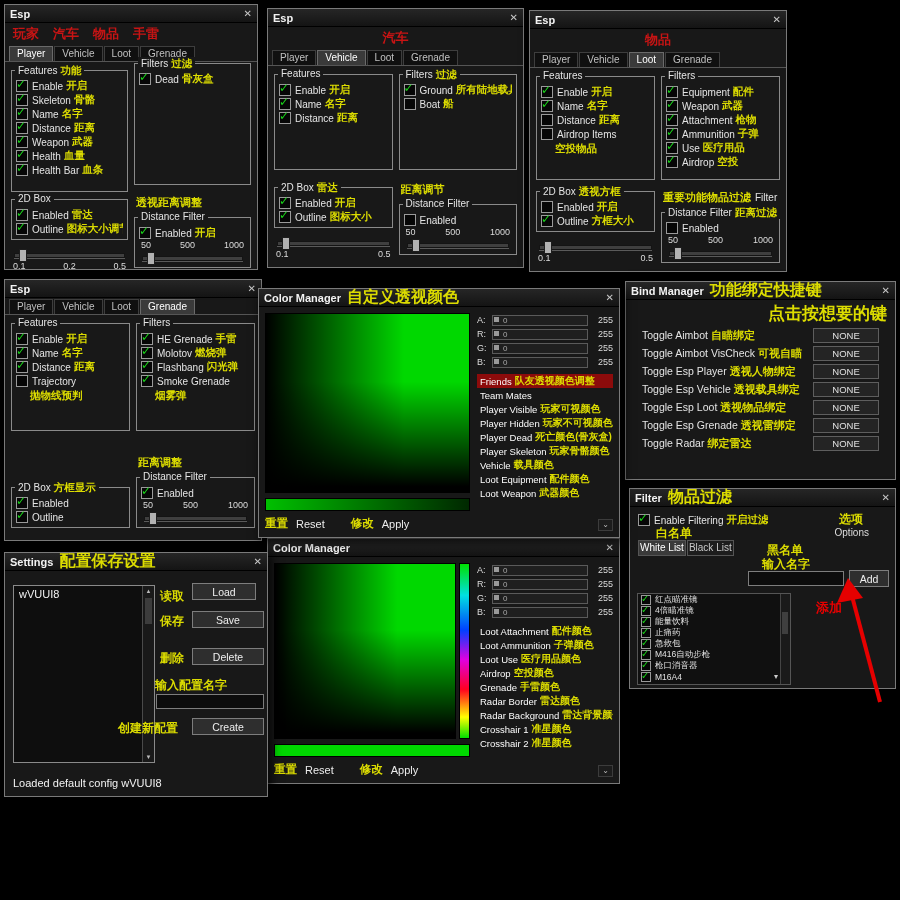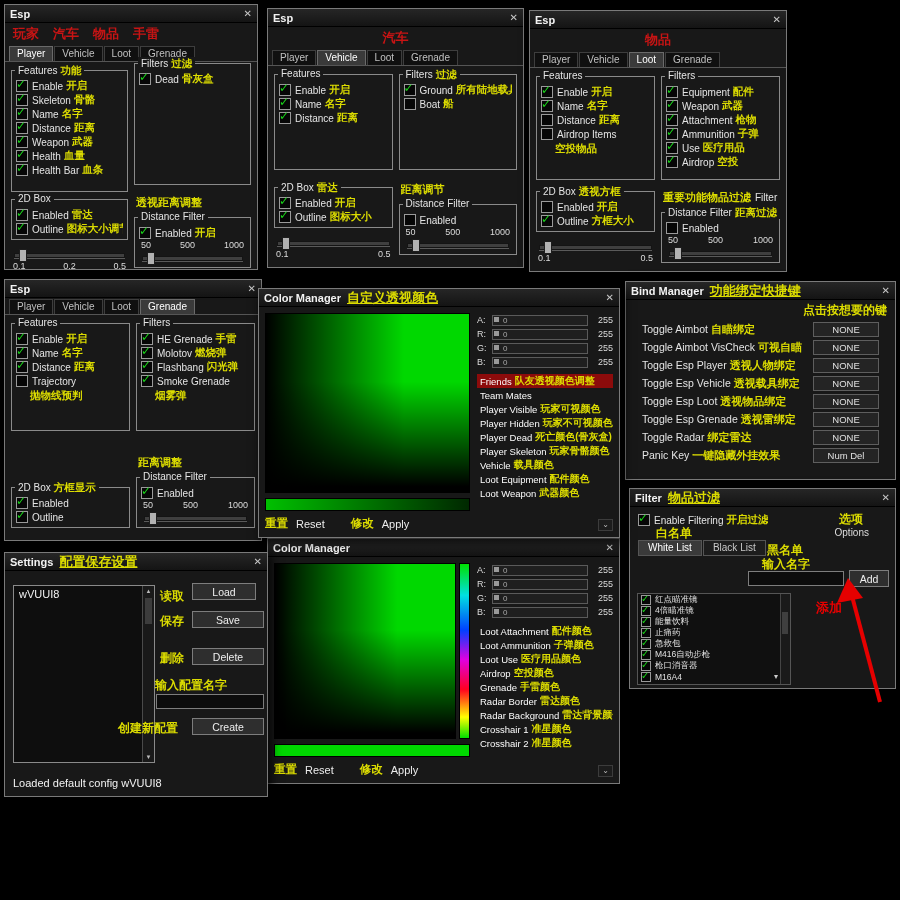--- a/index.html
+++ b/index.html
@@ -3,21 +3,21 @@
 <meta charset="utf-8">
 <style>
   html,body{margin:0;padding:0;background:#000;}
   body{font-family:"Liberation Sans","DejaVu Sans",sans-serif;}
   .canvas{position:relative;width:900px;height:900px;background:#000;overflow:hidden;}
   .win{position:absolute;background:var(--winbg);border:1px solid var(--border);color:#ddd;
        box-shadow:3px 3px 10px rgba(0,0,0,.85);display:flex;flex-direction:column;box-sizing:border-box;}
   .tb{height:17px;flex:none;display:flex;align-items:center;padding:0 5px;
       background:linear-gradient(#262626,#141414);border-bottom:1px solid #000;}
   .t-en{font-weight:bold;font-size:11px;color:#f2f2f2;white-space:nowrap;}
-  .t-zh{margin-left:6px;font-weight:bold;font-size:13px;color:var(--yellow);white-space:nowrap;text-decoration:underline;}
+  .t-zh{margin-left:6px;font-weight:bold;font-size:16px;color:var(--yellow);white-space:nowrap;}
   .x{margin-left:auto;color:#c8c8c8;font-size:10px;cursor:pointer;}
   .redsub{display:flex;gap:14px;padding:2px 8px;flex:none;}
   .redsub.center{justify-content:center;}
   .redlbl{color:var(--red);font-weight:bold;font-size:13px;}
   .tabs{display:flex;gap:1px;padding:1px 4px 0;border-bottom:1px solid #555;flex:none;}
   .tab{padding:1px 7px 2px;font-size:10px;color:#c0c0c0;background:#101010;border:1px solid #3e3e3e;border-bottom:none;cursor:pointer;}
   .tab.active{background:#3a3a3a;color:#fff;border-color:#6a6a6a;}
   .cols{flex:1;min-height:0;display:flex;gap:6px;padding:8px 6px 5px;}
   .col{flex:1;min-width:0;display:flex;flex-direction:column;}
   .spacer{flex:1;}
@@ -60,21 +60,21 @@
   .cthumb{position:absolute;left:1px;top:1px;width:5px;height:5px;background:#9a9a9a;}
   .cval{position:absolute;left:10px;top:0;font-size:8px;color:#aaa;line-height:9px;}
   .cmax{width:22px;text-align:right;font-size:9px;color:#dcdcdc;flex:none;}
   .clist{flex:1;min-height:0;margin-top:5px;overflow:hidden;display:flex;flex-direction:column;}
   .lrow{display:flex;align-items:center;height:14px;padding:0 3px;white-space:nowrap;overflow:hidden;cursor:pointer;flex:none;}
   .lrow .en{font-size:9.5px;color:#fdfdfd;}
   .lrow .zh{font-size:10px;}
   .lrow.selected{background:var(--selrow);}
   .scrolldn{align-self:flex-end;color:#bbb;font-size:8px;line-height:8px;padding:1px 3px;border:1px solid #3c3c3c;background:#1c1c1c;cursor:pointer;}
   
-  .bm-hint{color:var(--yellow);font-weight:bold;font-size:12px;text-align:right;padding:2px 8px 1px;flex:none;}
+  .bm-hint{color:var(--yellow);font-weight:bold;font-size:17px;text-align:right;padding:2px 8px 1px;flex:none;}
   .bm-row{display:flex;align-items:center;height:18px;padding:0 16px;white-space:nowrap;overflow:hidden;}
   .bm-row .en{font-size:10.5px;}
   .bm-row .zh{font-size:11px;}
   .bm-key{margin-left:auto;width:64px;height:13px;flex:none;border:1px solid #5e5e5e;background:#242424;color:#e0e0e0;
           font-size:9.5px;display:flex;align-items:center;justify-content:center;cursor:pointer;}
   
   .abs-body{position:relative;flex:1;min-height:0;}
   .ann{position:absolute;color:var(--yellow);font-weight:bold;font-size:12px;white-space:nowrap;}
   .btn{position:absolute;display:flex;align-items:center;justify-content:center;background:#2e2e2e;
        border:1px solid #7d7d7d;font-size:10.5px;color:#eee;cursor:pointer;box-sizing:border-box;}
@@ -84,21 +84,21 @@
   .hint{margin-top:8px;}
   .hint-line{color:var(--yellow);font-weight:bold;font-size:12px;line-height:19px;padding:0 4px;white-space:nowrap;}
   .vsb{position:absolute;right:0;top:0;bottom:0;width:11px;background:#191919;border-left:1px solid #4a4a4a;
        display:flex;flex-direction:column;align-items:center;}
   .vsb-btn{font-size:6px;color:#bbb;height:10px;line-height:11px;cursor:pointer;}
   .vsb-thumb{width:7px;height:26px;background:#3c3c3c;margin-top:2px;cursor:pointer;}
   .vsb-down{margin-top:auto;}
   .status{position:absolute;left:8px;top:206px;font-size:11px;color:#f2f2f2;white-space:nowrap;}
   
   .tabs2{position:absolute;display:flex;gap:1px;}
-  .tab2{padding:1px 9px 2px;font-size:10px;color:#c8c8c8;background:#1d1d1d;border:1px solid #555;cursor:pointer;}
+  .tab2{padding:1px 1px 2px;font-size:10px;color:#c8c8c8;background:#1d1d1d;border:1px solid #555;cursor:pointer;}
   .tab2.active{background:#3a3a3a;color:#fff;}
   .flist{position:absolute;left:7px;top:86px;width:152px;height:90px;border:1px solid #555;background:#101010;overflow:hidden;}
   .fcb{display:flex;align-items:center;height:11px;padding:0 3px;gap:1px;cursor:pointer;}
   .flabel{font-size:8.5px;color:#e0e0e0;white-space:nowrap;}
   .fcaret{margin-left:auto;margin-right:9px;display:none;color:#ccc;font-size:8px;line-height:8px;cursor:pointer;}
   .fcaret.show{display:inline;}
   .fsb{position:absolute;right:0;top:0;bottom:0;width:9px;background:#1a1a1a;border-left:1px solid #444;}
   .fsb-thumb{position:absolute;top:18px;left:1px;width:6px;height:22px;background:#3f3f3f;}
   .red-ann{position:absolute;color:#e60000;font-weight:bold;font-size:13px;}
   .red-arrow{position:absolute;z-index:60;pointer-events:none;}
@@ -786,25 +786,20 @@
           <span class="zh">透视雷绑定</span>
           <span class="bm-key">NONE</span>
         </div>
 
         <div class="bm-row">
           <span class="en">Toggle Radar</span>
           <span class="zh">绑定雷达</span>
           <span class="bm-key">NONE</span>
         </div>
 
-        <div class="bm-row">
-          <span class="en">Panic Key</span>
-          <span class="zh">一键隐藏外挂效果</span>
-          <span class="bm-key">Num Del</span>
-        </div>
 
       </div>
   </div>
 
   <div class="win" style="left:4px;top:552px;width:264px;height:245px;z-index:6">
     <div class="tb">
       <span class="t-en">Settings</span>
       <span class="t-zh">配置保存设置</span>
       <span class="x">✕</span>
     </div>

